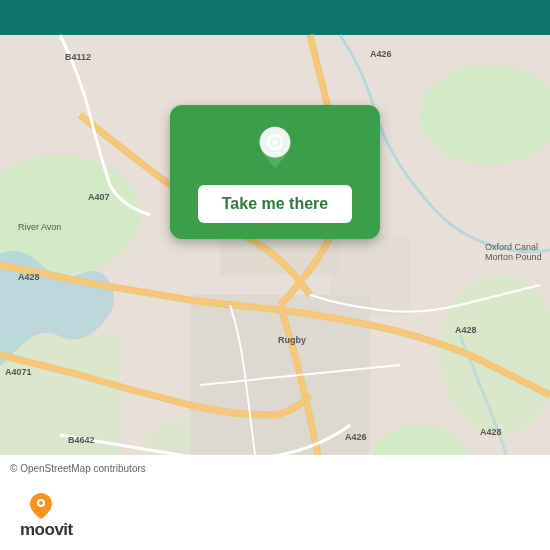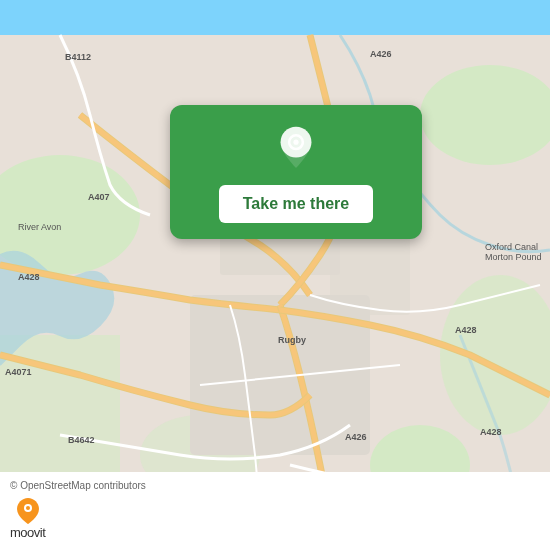--- a/index.html
+++ b/index.html
@@ -8,38 +8,38 @@
       height: 550px;
       overflow: hidden;
       font-family: Arial, sans-serif;
       position: relative;
     }
 
     #map-container {
       width: 550px;
       height: 550px;
       position: relative;
-      background-color: #7dd3fc;
+      background-color: #0f766e;
     }
 
     
     #map-svg {
       width: 100%;
       height: 100%;
       position: absolute;
       top: 0;
       left: 0;
     }
 
     
     #location-card {
       position: absolute;
       top: 105px;
       left: 170px;
-      width: 252px;
+      width: 210px;
       background-color: #3a9e4a;
       border-radius: 12px;
       padding: 20px 16px 16px 16px;
       display: flex;
       flex-direction: column;
       align-items: center;
       box-shadow: 0 4px 12px rgba(0,0,0,0.3);
     }
 
     #location-pin {
@@ -66,21 +66,21 @@
       bottom: 0;
       left: 0;
       right: 0;
       background: white;
       padding: 8px 10px 10px 10px;
     }
 
     #attribution {
       font-size: 10px;
       color: #666;
-      margin-bottom: 4px;
+      margin-bottom: 16px;
     }
 
     #location-info {
       display: flex;
       align-items: flex-start;
       gap: 8px;
     }
 
     #moovit-logo {
       display: flex;
@@ -95,24 +95,25 @@
       height: 28px;
       background: white;
       border-radius: 50%;
       display: flex;
       align-items: center;
       justify-content: center;
       font-size: 18px;
     }
 
     #moovit-text-logo {
-      font-size: 13px;
-      font-weight: normal;
+      font-size: 17px;
+      font-weight: bold;
       color: #333;
       letter-spacing: -0.5px;
+      margin-left: 10px;
     }
 
     #location-name {
       font-size: 13px;
       color: #222;
       line-height: 1.4;
       flex: 1;
     }
     .road-label { font-size: 9px; fill: #555; font-family: Arial; }
     .water { fill: #aad3df; }

